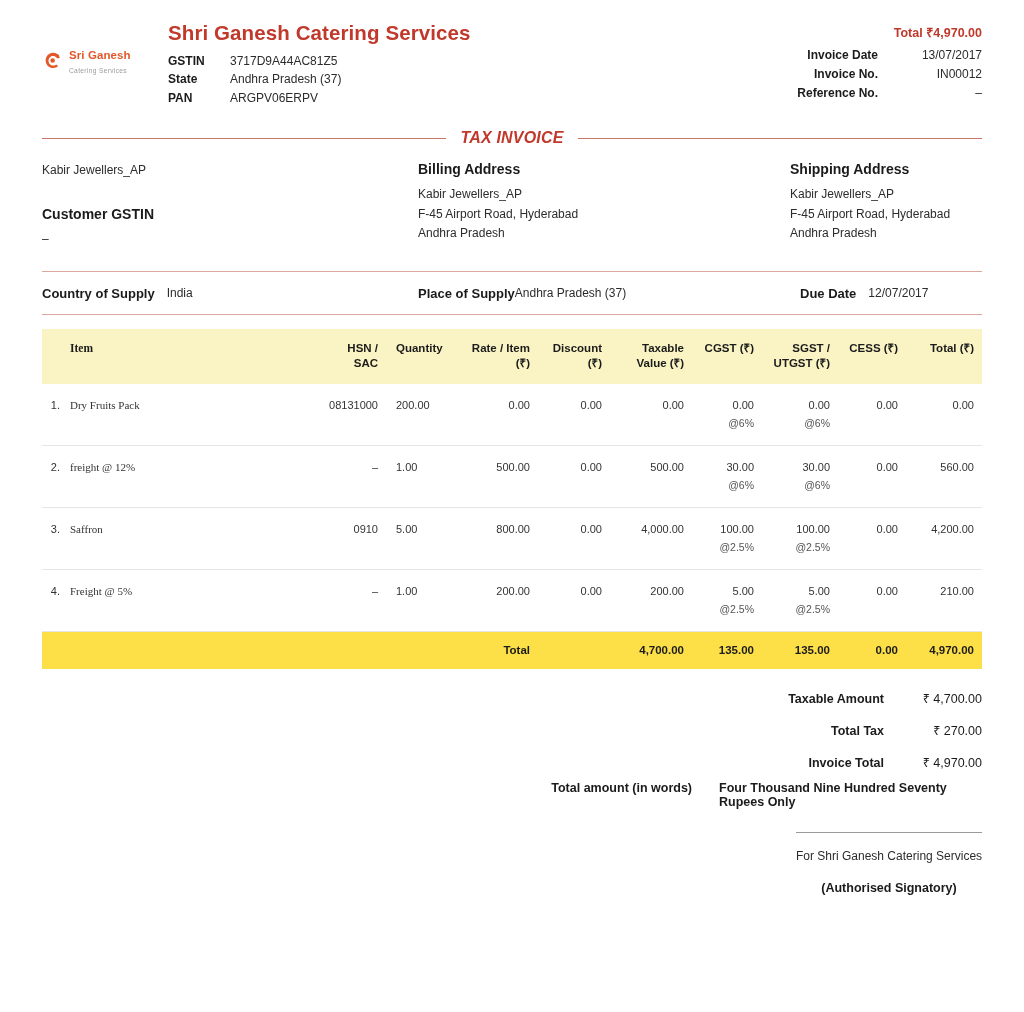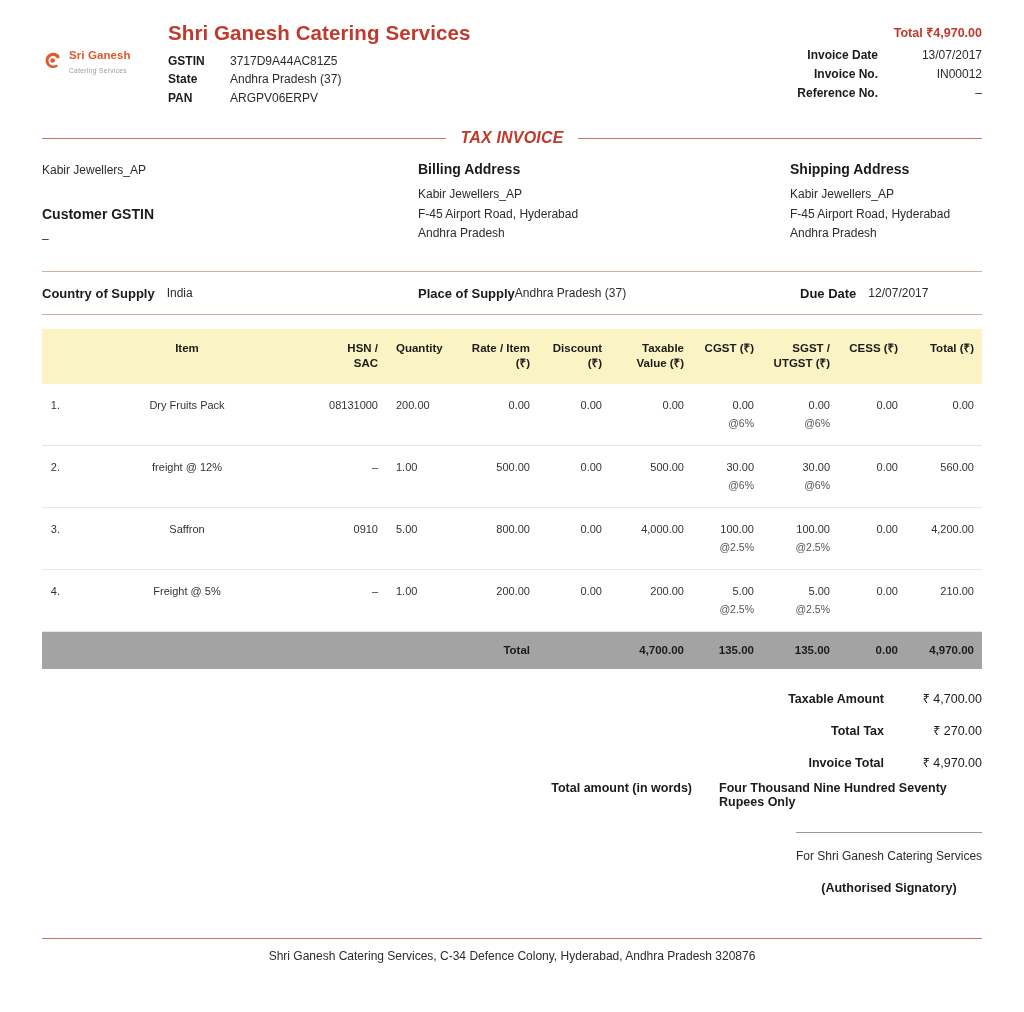--- a/index.html
+++ b/index.html
@@ -85,34 +85,34 @@
   table.items th {
     background: #faf4c4; font-size: 11.5px; font-weight: bold; color: #1b1b1b;
     padding: 12px 8px 13px; vertical-align: top; line-height: 15px;
   }
   table.items td {
     font-size: 11px; color: #333333; padding: 14px 8px;
     vertical-align: top; line-height: 15px;
     border-bottom: 1px solid #e6e6e6;
   }
   .c-num { width: 20px; text-align: right; padding-right: 2px !important; }
-  .c-item { text-align: center; }
+  .c-item { text-align: left; font-family: Liberation Serif, serif; }
   .c-hsn { width: 74px; text-align: right; }
   .c-qty { width: 70px; text-align: left; padding-left: 10px !important; }
   .c-rate { width: 82px; text-align: right; }
   .c-disc { width: 72px; text-align: right; }
   .c-tax { width: 82px; text-align: right; }
   .c-cgst { width: 70px; text-align: right; }
   .c-sgst { width: 76px; text-align: right; }
   .c-cess { width: 68px; text-align: right; }
   .c-total { width: 76px; text-align: right; }
   th.c-qty { text-align: left; }
   .sub { display: block; font-size: 10.5px; color: #555555; margin-top: 3px; }
   tr.total-row td {
-    background: #a3a3a3; font-size: 11.5px; font-weight: bold; color: #1b1b1b;
+    background: #fde047; font-size: 11.5px; font-weight: bold; color: #1b1b1b;
     padding: 11px 8px; border-bottom: none;
   }
 
   
   .summary { margin-top: 14px; }
   .sum-row { display: flex; justify-content: flex-end; align-items: flex-end; line-height: 32px; }
   .sum-k { font-size: 12.5px; font-weight: bold; color: #1b1b1b; }
   .sum-v { width: 98px; flex: 0 0 98px; text-align: right; font-size: 12.5px; font-weight: normal; color: #1b1b1b; }
 
   .words { display: flex; justify-content: flex-end; align-items: baseline; margin-top: 2px; }
@@ -365,18 +365,14 @@
       <span class="words-v">Four Thousand Nine Hundred Seventy Rupees Only</span>
     </div>
   </div>
 
   <div class="sign">
     <div class="sign-line"></div>
     <div class="sign-for">For Shri Ganesh Catering Services</div>
     <div class="sign-auth">(Authorised Signatory)</div>
   </div>
 
-  <div class="footer">
-    <div class="footer-rule"></div>
-    <div class="footer-txt">Shri Ganesh Catering Services, C-34 Defence Colony, Hyderabad, Andhra Pradesh 320876</div>
-  </div>
 
 </div>
 
 </body></html>

